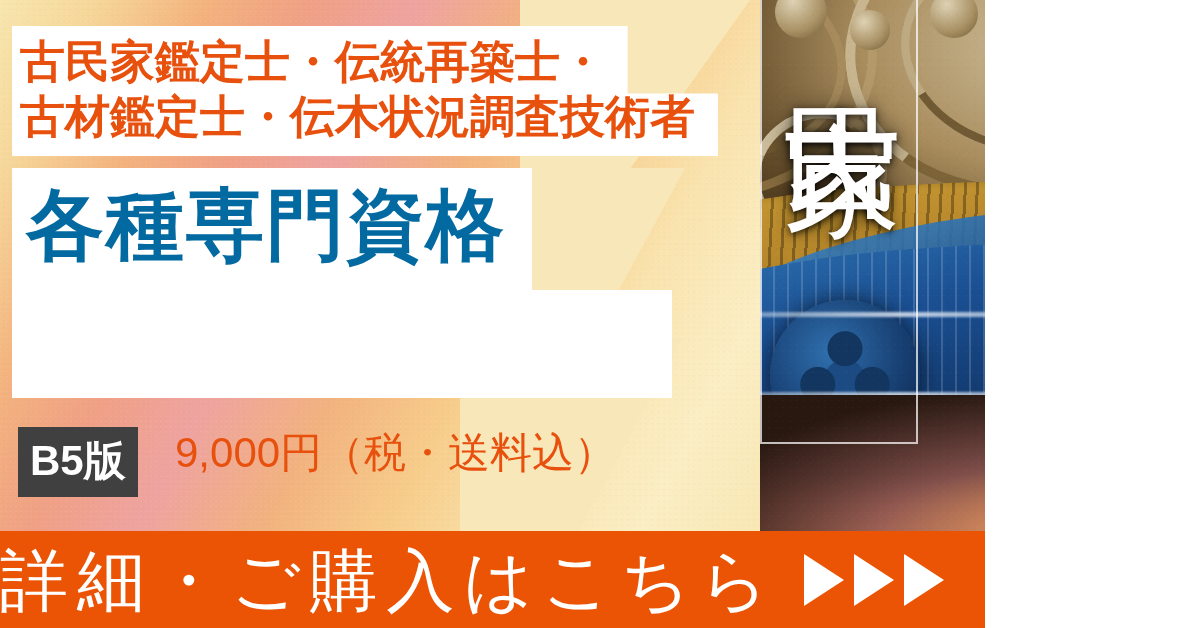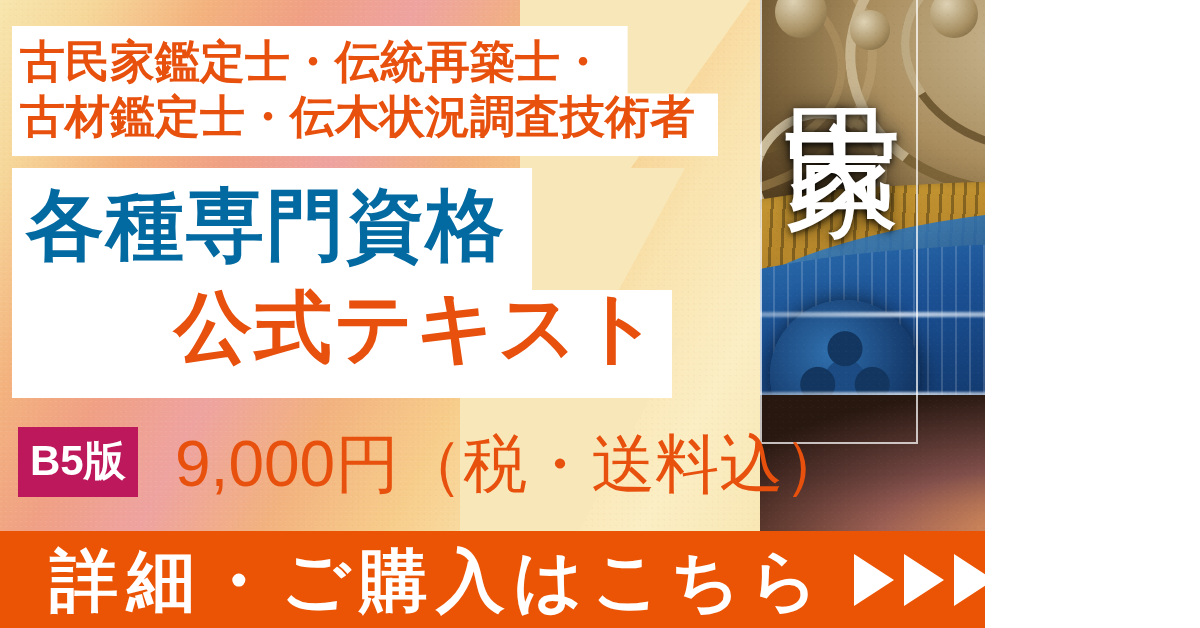--- a/index.html
+++ b/index.html
@@ -200,39 +200,39 @@
   }
   .headline2{
     position:absolute;left:174px;top:288px;
     font-size:78px;line-height:1;color:#e8500d;font-weight:700;
     letter-spacing:2px;
   }
 
   
   .badge{
     position:absolute;left:18px;top:427px;
-    background:#be185d;color:#ffffff;
+    background:#404040;color:#ffffff;
     font-size:42px;font-weight:700;line-height:1;
     padding:13px 12px 15px 12px;letter-spacing:0px;
   }
   .price{
     position:absolute;left:175px;top:432px;
-    font-size:64px;line-height:1;color:#e8500d;font-weight:400;
+    font-size:42px;line-height:1;color:#e8500d;font-weight:400;
     letter-spacing:0px;
   }
 
   
   .cta-bar{
     position:absolute;left:0;top:531px;width:1200px;height:97px;
     background:#ea5404;
     display:flex;align-items:center;
   }
   .cta-text{
-    color:#ffffff;font-size:68px;font-weight:700;line-height:1;
-    letter-spacing:9px;margin-left:50px;white-space:nowrap;text-align:right;
+    color:#ffffff;font-size:68px;font-weight:400;line-height:1;
+    letter-spacing:9px;white-space:nowrap;text-align:right;
   }
   .arrows{display:flex;align-items:center;gap:10px;margin-left:26px;}
   .arrow{
     width:0;height:0;
     border-top:26px solid transparent;
     border-bottom:26px solid transparent;
     border-left:40px solid #ffffff;
   }
 </style>
 </head>
@@ -275,21 +275,20 @@
   <div class="wedge-top"></div>
   <div class="wedge-mid"></div>
   <div class="wedge-bottom"></div>
 
   <div class="panel panel-top"></div>
   <div class="panel panel-main"></div>
 
   <div class="quals">古民家鑑定士・伝統再築士・
 古材鑑定士・伝木状況調査技術者</div>
   <div class="headline1">各種専門資格</div>
-  <div class="headline2">公式テキスト</div>
 
   <div class="badge">B5版</div>
   <div class="price">9,000円（税・送料込）</div>
 
   <div class="cta-bar">
     <span class="cta-text">詳細・ご購入はこちら</span>
     <span class="arrows">
       <span class="arrow"></span>
       <span class="arrow"></span>
       <span class="arrow"></span>

